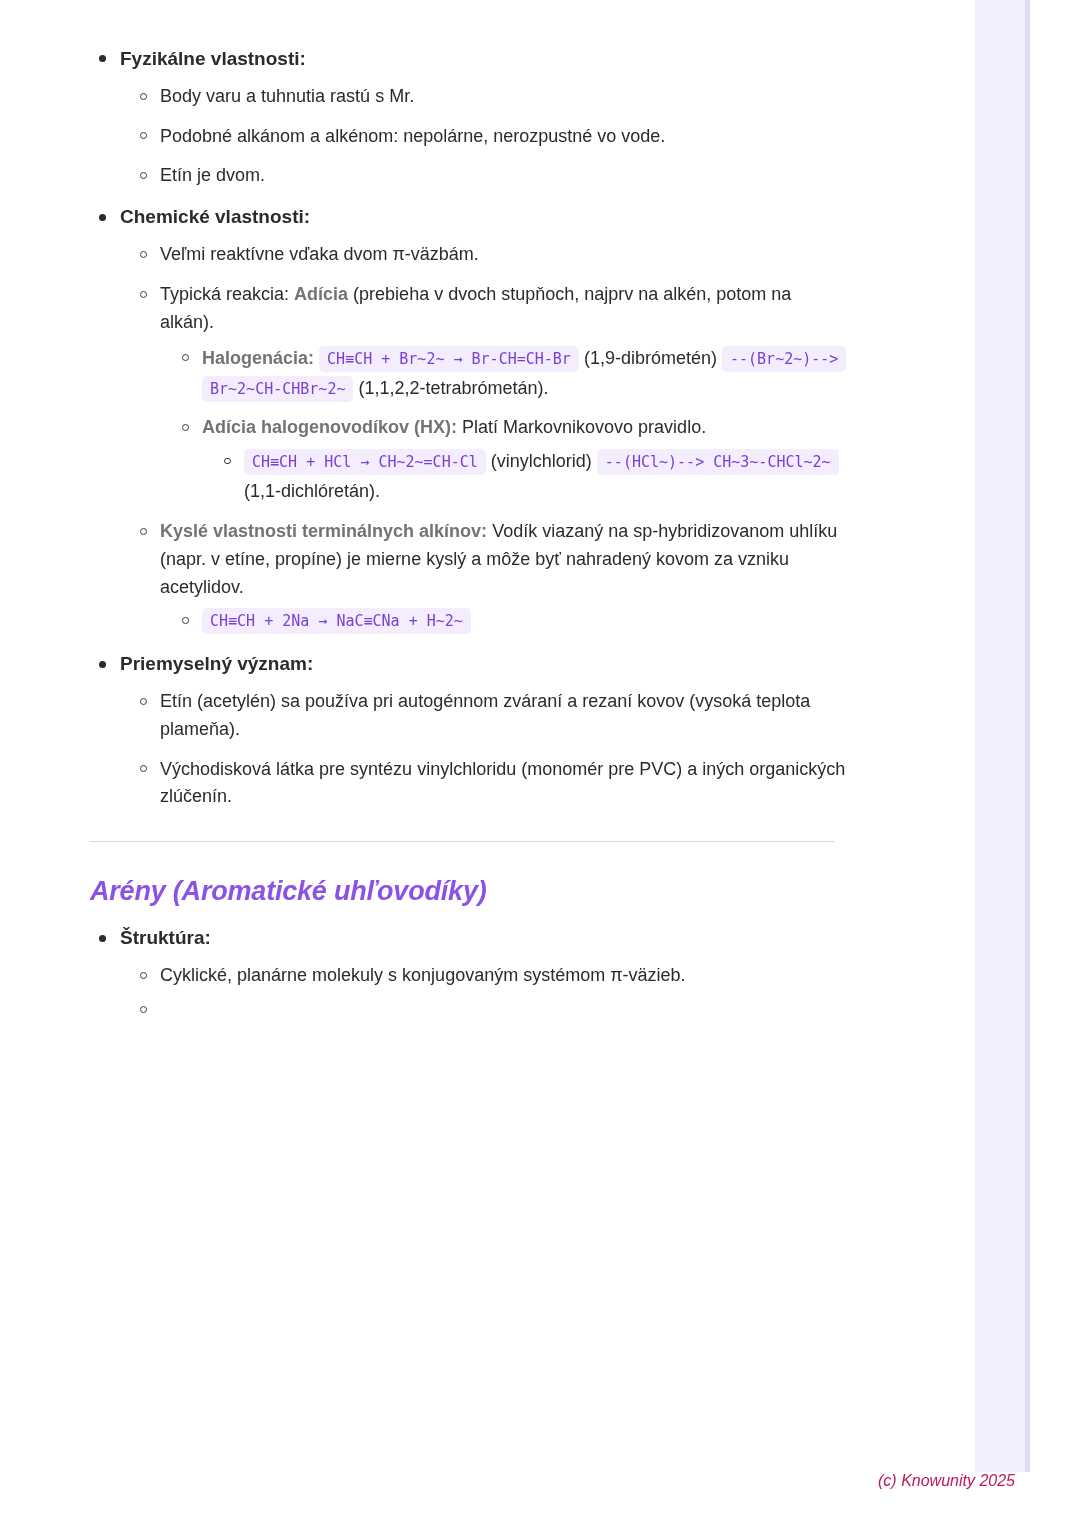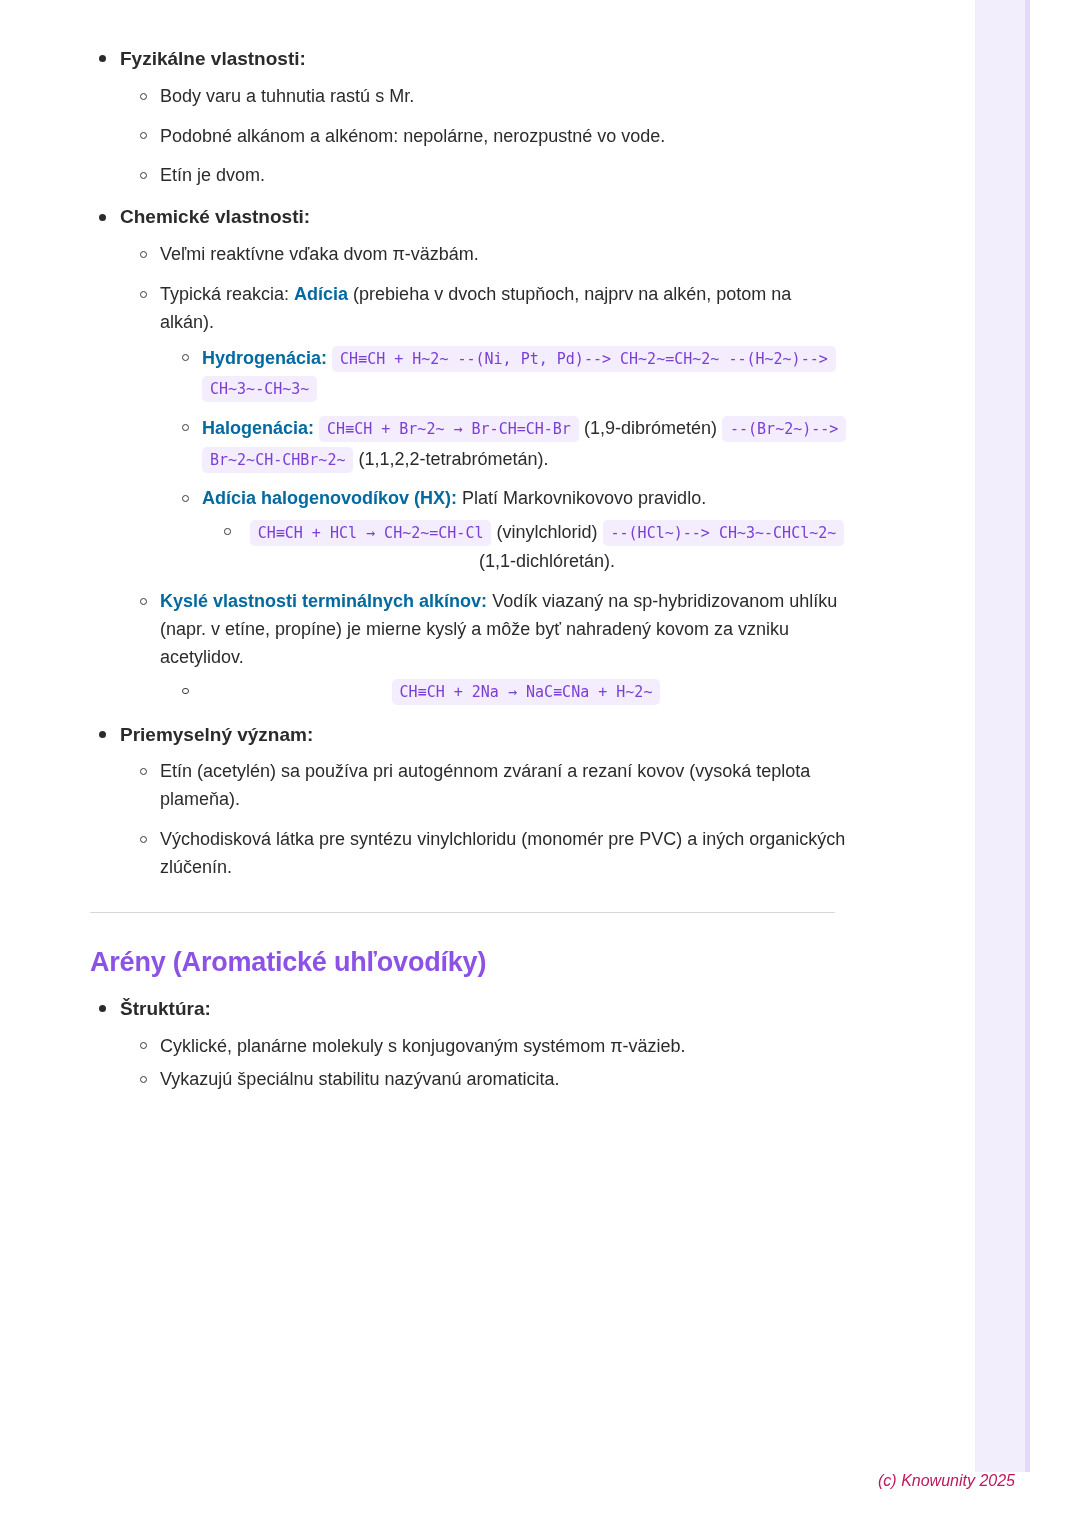--- a/index.html
+++ b/index.html
@@ -115,38 +115,37 @@
     width: 7px;
     height: 7px;
     border-radius: 50%;
     border: 1.5px solid #3a3a3a;
   }
 
   
   ul.lvl4 {
     margin-top: 5px;
     margin-left: 14px;
-    text-align: center;
   }
   ul.lvl4 > li {
     font-size: 18px;
     padding-left: 28px;
     margin-bottom: 6px;
   }
   ul.lvl4 > li > .bullet {
     position: absolute;
     left: 8px;
     top: 0.6em;
     width: 6.5px;
     height: 6.5px;
     border-radius: 50%;
     border: 1.5px solid #3a3a3a;
   }
 
-  b, strong { font-weight: bold; color: #0369a1; }
+  b, strong { font-weight: bold; color: #737373; }
 
   code {
     font-family: "DejaVu Sans Mono", "Liberation Mono", monospace;
     font-size: 15px;
     background: #f3edfd;
     color: #7b3fd4;
     padding: 4px 8px;
     border-radius: 5px;
     white-space: normal;
     line-height: 2.05;
@@ -160,20 +159,21 @@
     border-top: 1px solid #d8d8d8;
     width: 745px;
   }
 
   h2.section {
     color: #8c52e5;
     font-size: 27px;
     font-weight: bold;
     margin: 34px 0 16px 0;
     letter-spacing: -0.2px;
+    font-style: italic;
   }
 
   .tight ul.lvl2 { margin-top: 9px; }
   .tight ul.lvl2 > li { margin-bottom: 6px; }
 
   .watermark {
     position: absolute;
     right: 65px;
     bottom: 38px;
     font-size: 16px;
@@ -222,25 +222,20 @@
             <span class="bullet"></span>
             <span>Veľmi reaktívne vďaka dvom π-väzbám.</span>
           </li>
 
           <li>
             <span class="bullet"></span>
             <span>Typická reakcia: </span><b>Adícia</b><span> (prebieha v dvoch stupňoch, najprv na alkén, potom na alkán).</span>
 
             <ul class="lvl3">
 
-              <li>
-                <span class="bullet"></span>
-                <b>Hydrogenácia:</b>
-                <code>CH≡CH + H~2~ --(Ni, Pt, Pd)--&gt; CH~2~=CH~2~ --(H~2~)--&gt; CH~3~-CH~3~</code>
-              </li>
 
               <li>
                 <span class="bullet"></span>
                 <b>Halogenácia:</b>
                 <code>CH≡CH + Br~2~ → Br-CH=CH-Br</code>
                 <span>(1,9-dibrómetén)</span>
                 <code>--(Br~2~)--&gt; Br~2~CH-CHBr~2~</code>
                 <span>(1,1,2,2-tetrabrómetán).</span>
               </li>
 
@@ -301,21 +296,20 @@
       <li>
         <span class="bullet"></span>
         <span class="b1-title">Štruktúra:</span>
         <ul class="lvl2">
           <li>
             <span class="bullet"></span>
             <span>Cyklické, planárne molekuly s konjugovaným systémom π-väzieb.</span>
           </li>
           <li>
             <span class="bullet"></span>
-            <span>Vykazujú špeciálnu stabilitu nazývanú aromaticita.</span>
           </li>
         </ul>
       </li>
     </ul>
 
   </div>
 
   <div class="watermark">(c) Knowunity 2025</div>
 
 </div>

